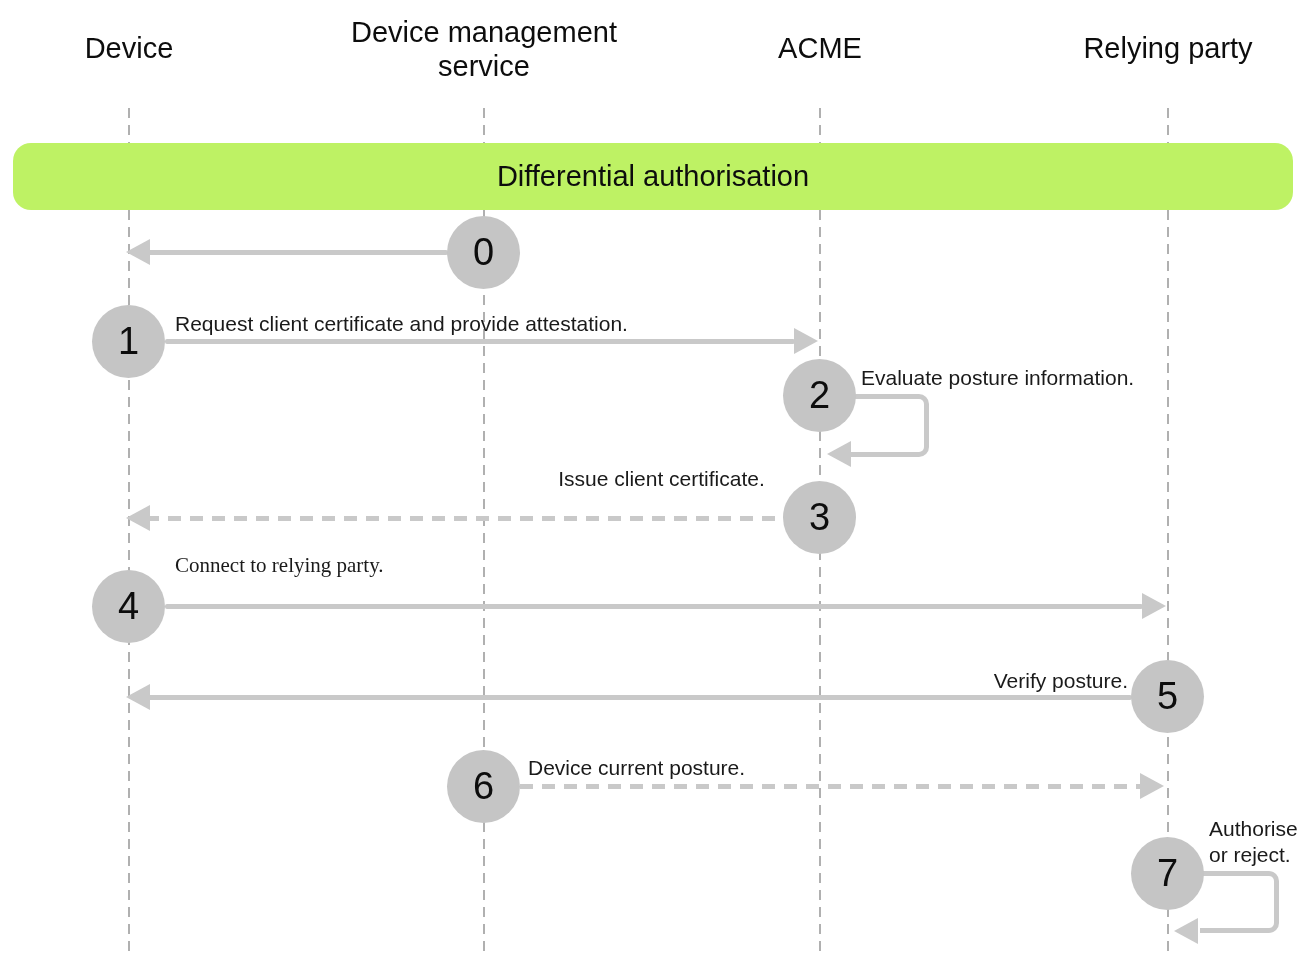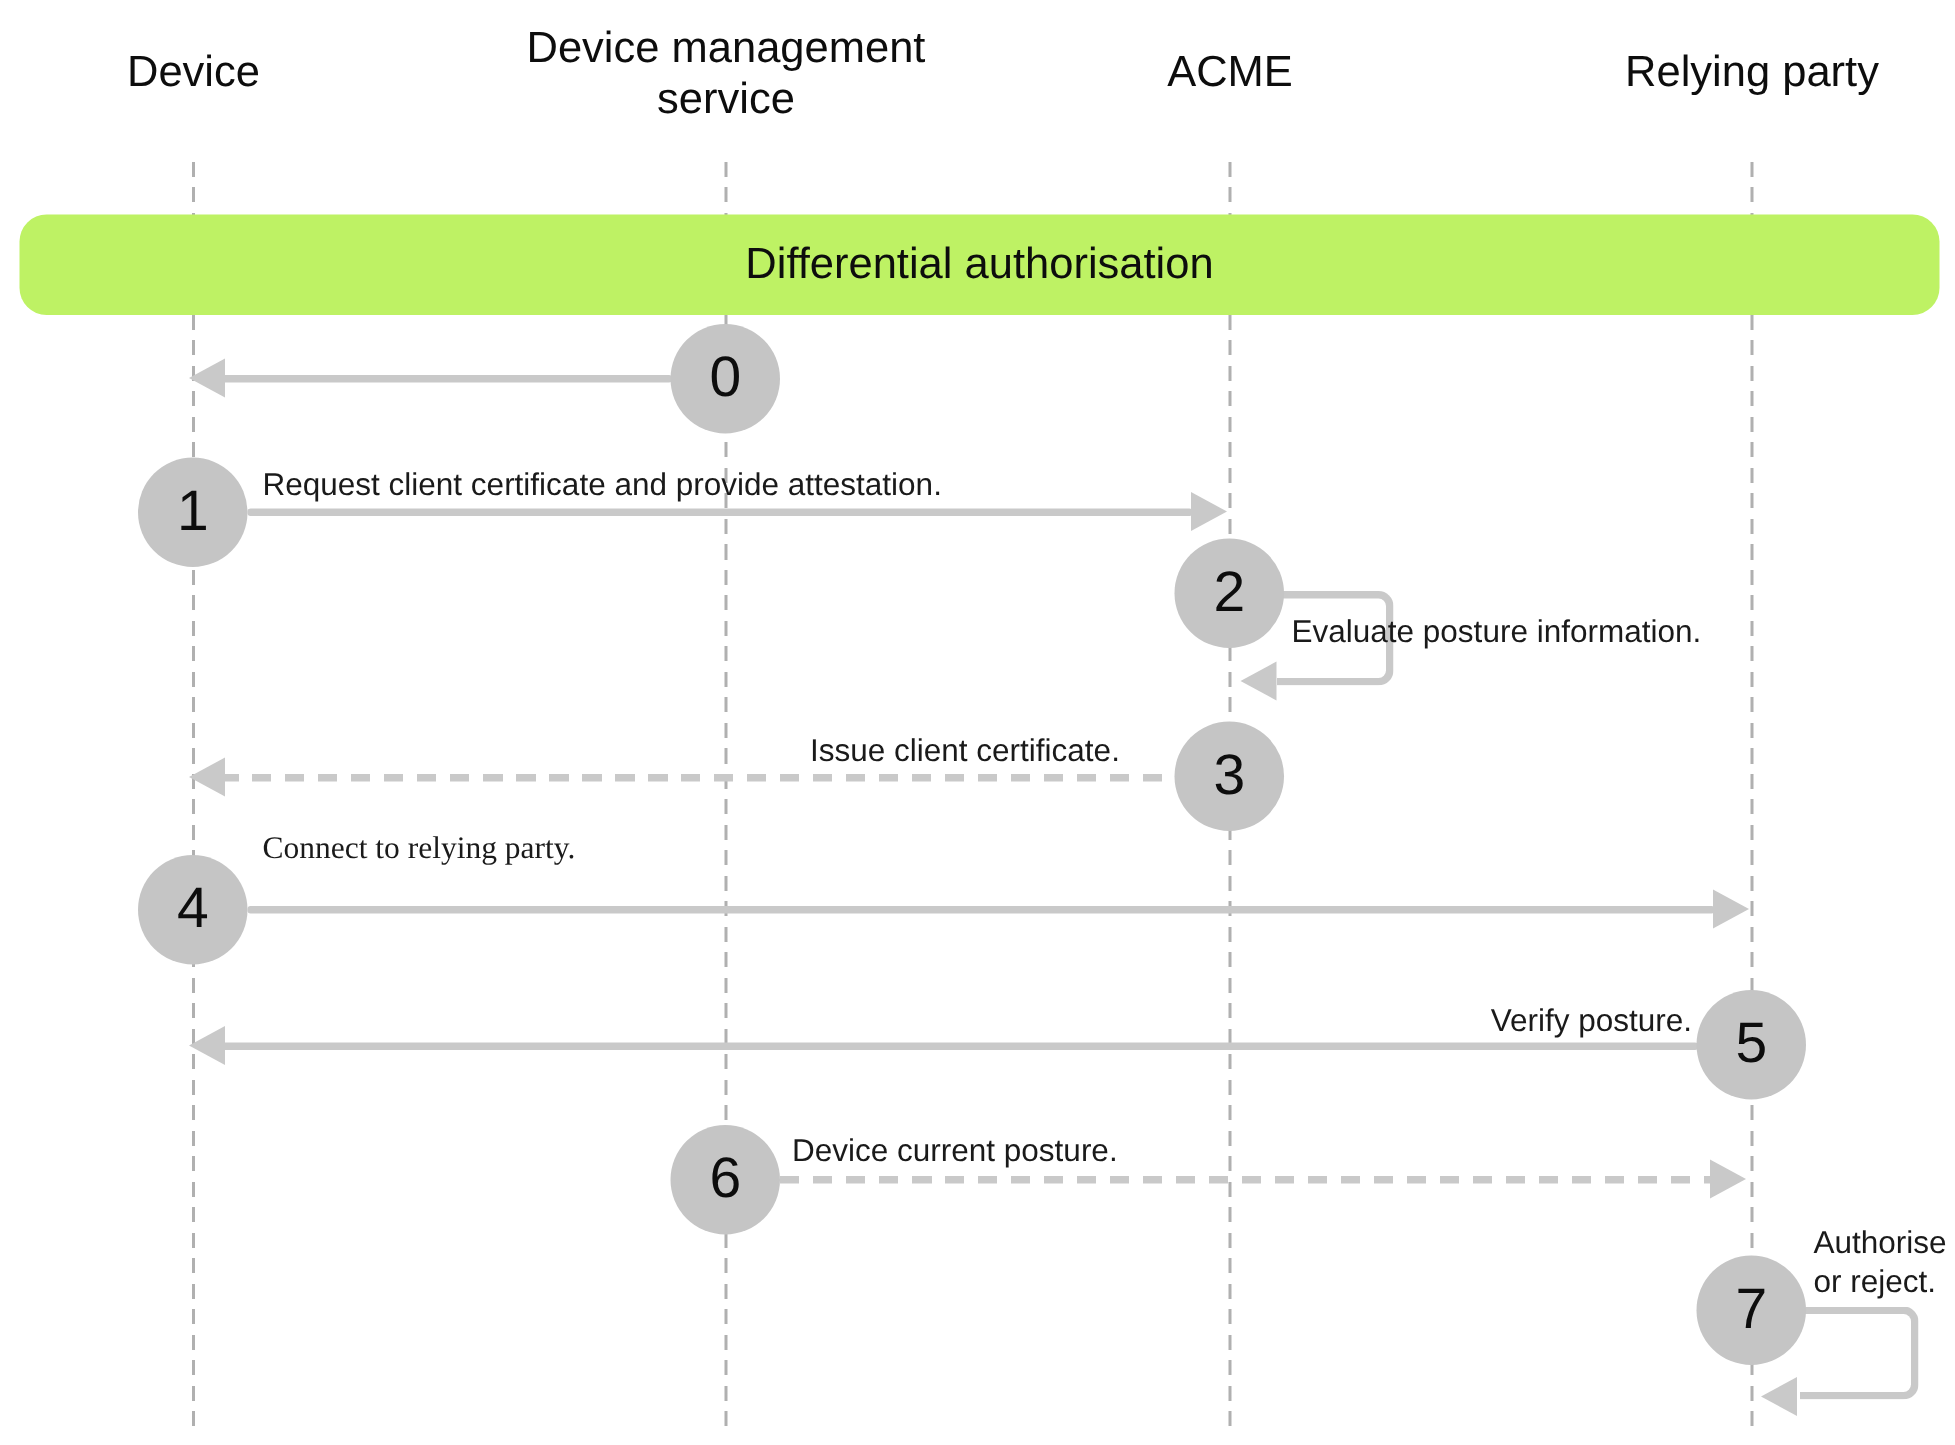--- a/index.html
+++ b/index.html
@@ -77,22 +77,22 @@
   .c2{left:783px;top:359px;}
   .c3{left:783px;top:481px;}
   .c4{left:92px;top:570px;}
   .c5{left:1131px;top:660px;}
   .c6{left:447px;top:750px;}
   .c7{left:1131px;top:837px;}
   
   .msg{position:absolute;font-size:21px;line-height:25px;color:#1a1a1a;white-space:nowrap;}
   .l0{left:167px;top:220px;}
   .l1{left:175px;top:311px;}
-  .l2{left:861px;top:365px;margin-top:44px;}
-  .l3{left:540px;top:488px;width:243px;text-align:left;}
+  .l2{left:861px;top:365px;}
+  .l3{left:540px;top:466px;width:243px;text-align:center;}
   .l4{left:175px;top:553px;font-family:Liberation Serif, serif;}
   .l5{left:930px;top:668px;width:198px;text-align:right;}
   .l6{left:528px;top:755px;}
   .l7{left:1209px;top:816px;width:108px;white-space:normal;line-height:26px;}
 </style>
 </head>
 <body>
 
 <div id="canvas">
 

